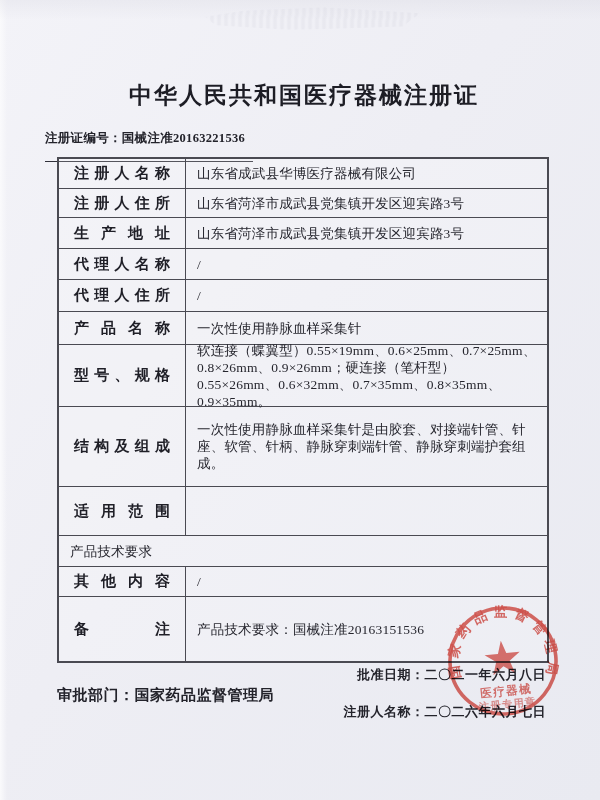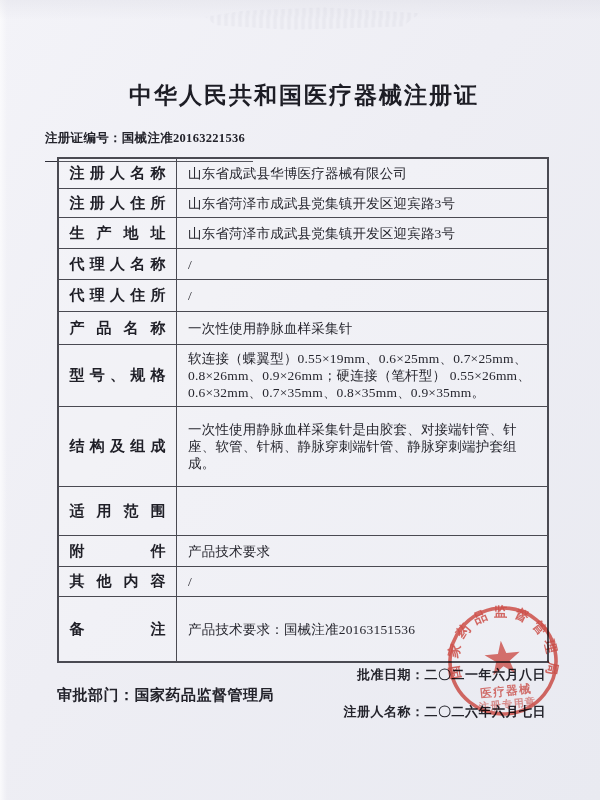--- a/index.html
+++ b/index.html
@@ -32,21 +32,21 @@
     position:absolute;left:45px;top:130px;font-size:12.5px;font-weight:bold;
     border-bottom:1.3px solid #30303a;padding:0 8px 14px 0;letter-spacing:.3px;
   }
   .regtable{
     position:absolute;left:57px;top:157px;width:492px;box-sizing:border-box;
     border:2px solid #4a4a52;background:rgba(255,255,255,.18);
   }
   .row{display:flex;border-bottom:1.5px solid #4a4a52;}
   .row:last-child{border-bottom:none;}
   .cl{
-    width:118px;box-sizing:border-box;border-right:1.5px solid #4a4a52;
+    width:127px;box-sizing:border-box;border-right:1.5px solid #4a4a52;
     display:flex;align-items:center;justify-content:center;flex:none;
   }
   .cl span{
     display:inline-block;width:96px;font-size:15px;font-weight:bold;
     text-align:justify;text-align-last:justify;color:#1f1f27;
   }
   .cv{
     flex:1;display:flex;align-items:center;box-sizing:border-box;
     padding:3px 10px 3px 11px;font-size:13.5px;line-height:17px;letter-spacing:.2px;color:#26262e;
   }
@@ -133,23 +133,20 @@
       <div class="cv">
           <span>一次性使用静脉血样采集针是由胶套、对接端针管、针座、软管、针柄、静脉穿刺端针管、静脉穿刺端护套组成。</span>
         </div>
     </div>
     <div class="row" style="height:48px">
       <div class="cl">
           <span>适用范围</span>
         </div>
     </div>
     <div class="row" style="height:30px">
-      <div class="cl">
-          <span>附件</span>
-        </div>
       <div class="cv">
           <span>产品技术要求</span>
         </div>
     </div>
     <div class="row" style="height:29px">
       <div class="cl">
           <span>其他内容</span>
         </div>
       <div class="cv">
           <span>/</span>

